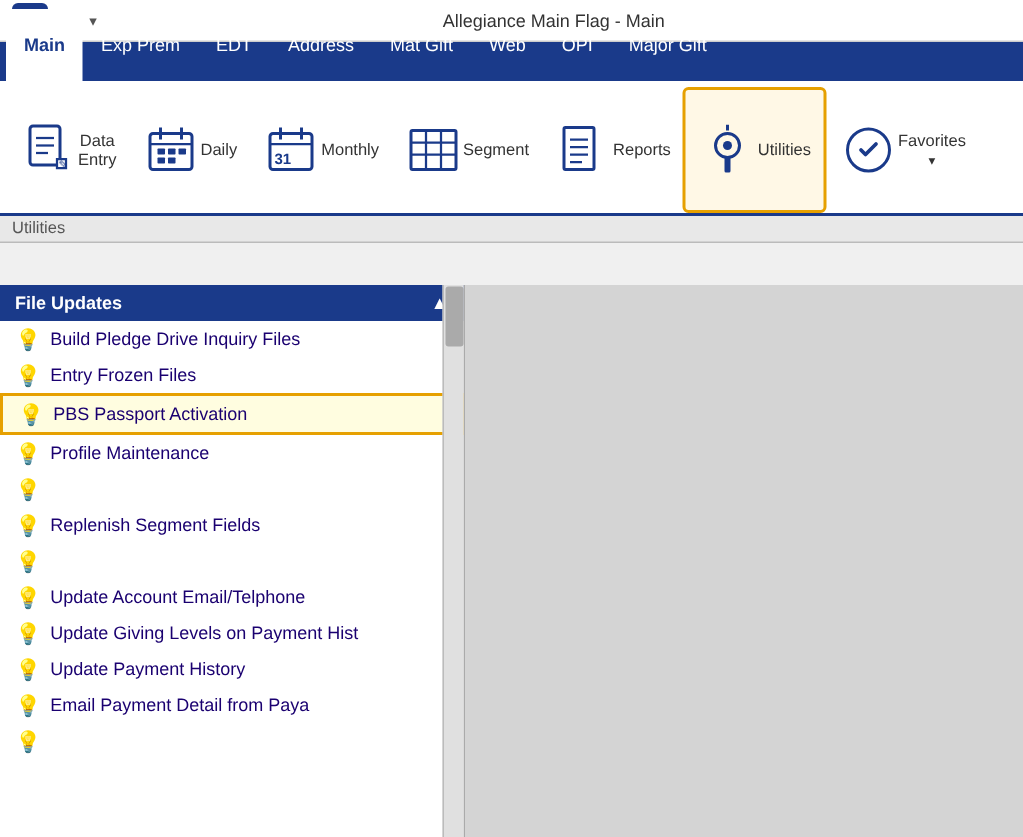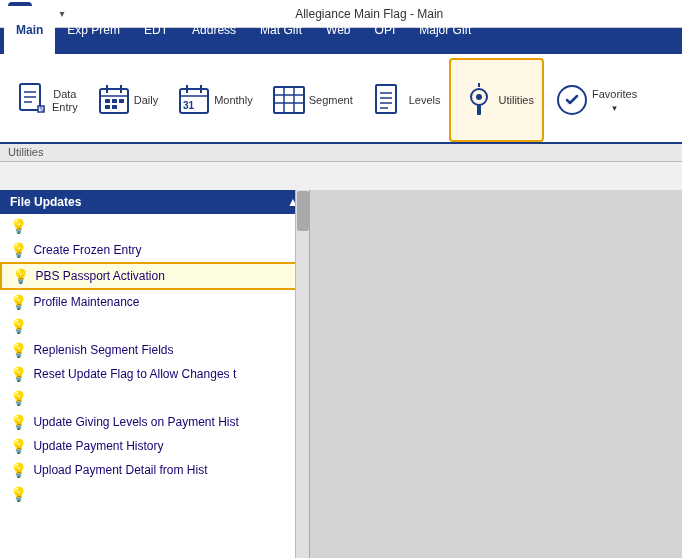--- a/index.html
+++ b/index.html
@@ -288,21 +288,21 @@
   <div class="ribbon-item">
     <div class="icon-area">
       <svg width="34" height="34" viewBox="0 0 34 34" fill="none">
         <rect x="4" y="2" width="20" height="28" rx="1" fill="none" stroke="#1a3a8a" stroke-width="2"></rect>
         <line x1="8" y1="10" x2="20" y2="10" stroke="#1a3a8a" stroke-width="1.5"></line>
         <line x1="8" y1="15" x2="20" y2="15" stroke="#1a3a8a" stroke-width="1.5"></line>
         <line x1="8" y1="20" x2="20" y2="20" stroke="#1a3a8a" stroke-width="1.5"></line>
         <line x1="8" y1="25" x2="16" y2="25" stroke="#1a3a8a" stroke-width="1.5"></line>
       </svg>
     </div>
-    <div class="label">Levels</div>
+    <div class="label">Reports</div>
   </div>
 
 
   <div class="ribbon-item selected">
     <div class="icon-area">
       <svg width="34" height="34" viewBox="0 0 34 34" fill="none">
         <circle cx="17" cy="14" r="8" fill="none" stroke="#1a3a8a" stroke-width="2"></circle>
         <circle cx="17" cy="14" r="3" fill="#1a3a8a"></circle>
         <line x1="17" y1="4" x2="17" y2="0" stroke="#1a3a8a" stroke-width="2"></line>
         <rect x="15" y="22" width="4" height="10" rx="1" fill="#1a3a8a"></rect>
@@ -330,58 +330,59 @@
   <div class="left-panel">
     <div class="panel-scroll">
 
       <div class="section-header">
         <span>File Updates</span>
         <span class="collapse-btn">▲</span>
       </div>
 
       <div class="list-item">
         <span class="bullet">💡</span>
-      </div>
-      <div class="list-item">
-        <span class="bullet">💡</span>
-        <span>Create Frozen Entry</span>
+        <span>Build Pledge Drive Inquiry Files</span>
+      </div>
+      <div class="list-item">
+        <span class="bullet">💡</span>
+        <span>Entry Frozen Files</span>
       </div>
       <div class="list-item highlighted">
         <span class="bullet">💡</span>
         <span>PBS Passport Activation</span>
       </div>
       <div class="list-item">
         <span class="bullet">💡</span>
         <span>Profile Maintenance</span>
       </div>
       <div class="list-item">
         <span class="bullet">💡</span>
       </div>
       <div class="list-item">
         <span class="bullet">💡</span>
         <span>Replenish Segment Fields</span>
       </div>
       <div class="list-item">
         <span class="bullet">💡</span>
-        <span>Reset Update Flag to Allow Changes t</span>
-      </div>
-      <div class="list-item">
-        <span class="bullet">💡</span>
+      </div>
+      <div class="list-item">
+        <span class="bullet">💡</span>
+        <span>Update Account Email/Telphone</span>
       </div>
       <div class="list-item">
         <span class="bullet">💡</span>
         <span>Update Giving Levels on Payment Hist</span>
       </div>
       <div class="list-item">
         <span class="bullet">💡</span>
         <span>Update Payment History</span>
       </div>
       <div class="list-item">
         <span class="bullet">💡</span>
-        <span>Upload Payment Detail from Hist</span>
+        <span>Email Payment Detail from Paya</span>
       </div>
       <div class="list-item">
         <span class="bullet">💡</span>
       </div>
 
     </div>
 
     <div class="section-dropdown">
       <span>Data Cleanup</span>
       <span>▾</span>

